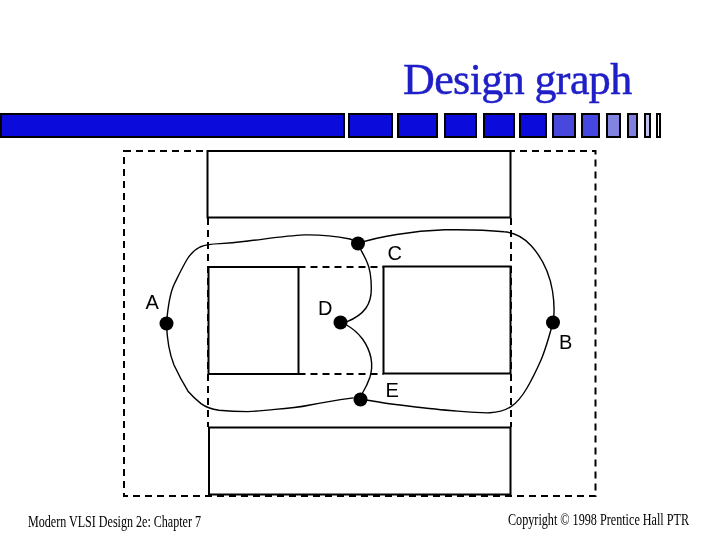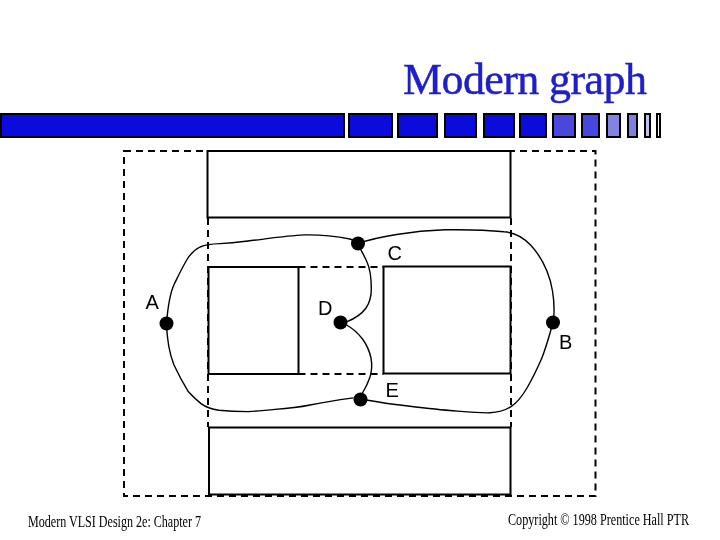--- a/index.html
+++ b/index.html
@@ -8,21 +8,21 @@
   .title{position:absolute;left:403px;top:58.4px;
          font-family:"Liberation Serif",serif;font-size:44px;color:#1f1fc8;-webkit-text-stroke:0.5px #1f1fc8;
          white-space:nowrap;line-height:1;letter-spacing:-0.6px;}
   .blk{position:absolute;top:113px;height:25px;box-sizing:border-box;
        border:2px solid #000;background:#0b0bdb;}
   .foot{position:absolute;font-family:"Liberation Serif",serif;font-size:19px;color:#000;
         white-space:nowrap;line-height:1;}
 </style>
 </head>
 <body>
-<div class="title">Modern graph</div>
+<div class="title">Design graph</div>
 
 <div class="blk" style="left:0px;width:345px;"></div>
 <div class="blk" style="left:348px;width:45px;"></div>
 <div class="blk" style="left:397px;width:41px;"></div>
 <div class="blk" style="left:444px;width:33px;"></div>
 <div class="blk" style="left:483px;width:32px;"></div>
 <div class="blk" style="left:519px;width:28px;"></div>
 <div class="blk" style="left:552px;width:24px;background:#4848dc;"></div>
 <div class="blk" style="left:581px;width:19px;background:#4646e0;"></div>
 <div class="blk" style="left:606px;width:15px;background:#8383e2;"></div>

